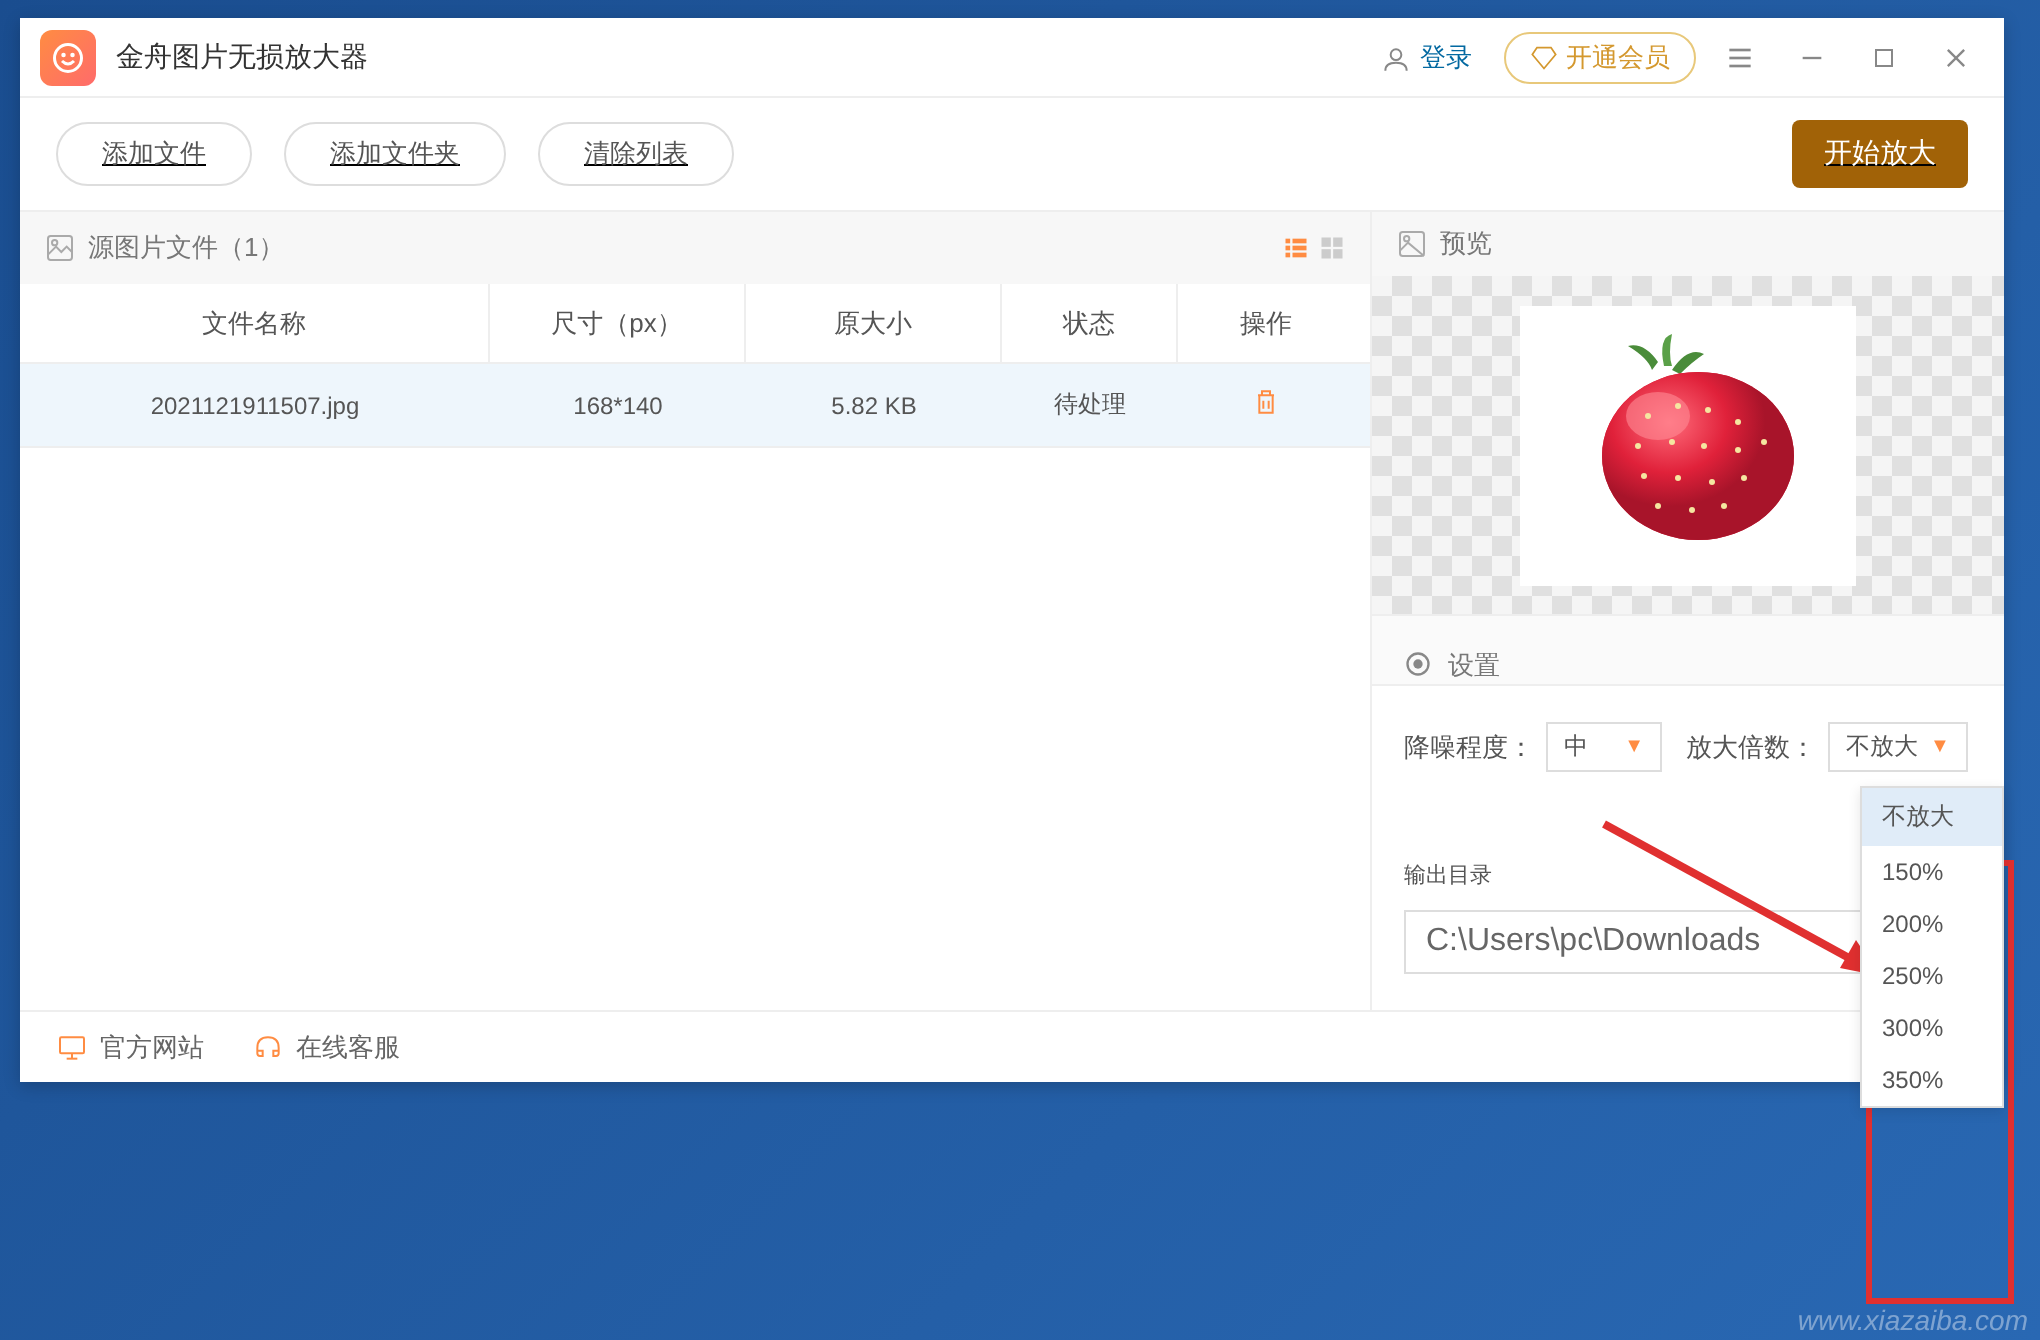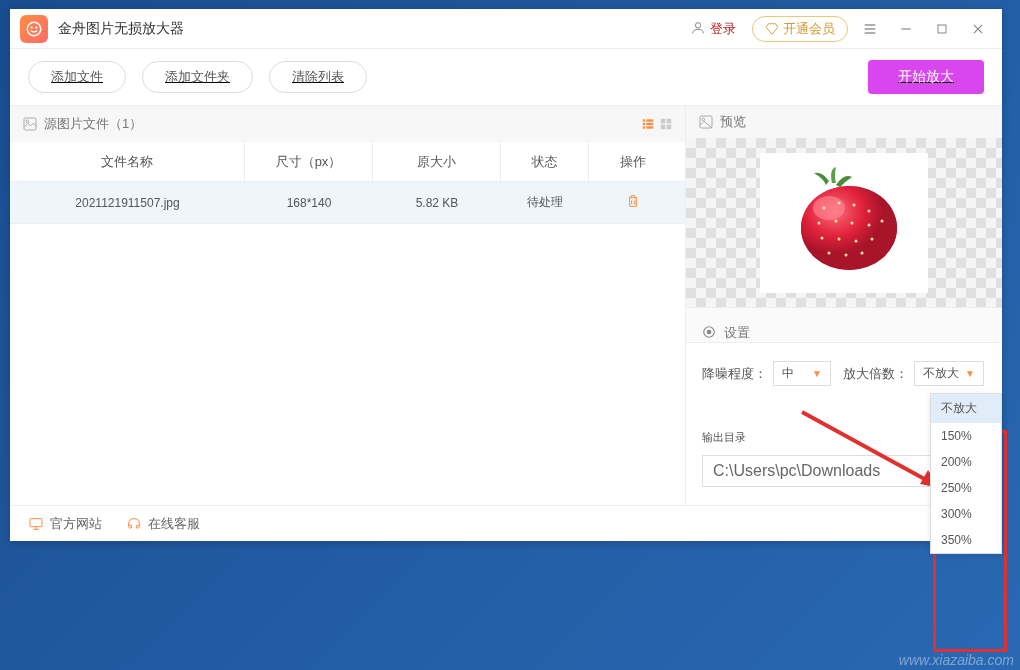--- a/index.html
+++ b/index.html
@@ -3,26 +3,26 @@
 <meta charset="utf-8">
 <style>
 * { margin: 0; padding: 0; box-sizing: border-box; font-family: "Microsoft YaHei", sans-serif; }
 body { background: linear-gradient(135deg, #1a4d8f 0%, #2968b3 100%); width: 1020px; height: 670px; overflow: hidden; position: relative; }
 .window { position: absolute; left: 10px; top: 9px; width: 992px; height: 532px; background: #fff; box-shadow: 0 2px 8px rgba(0,0,0,0.2); display: flex; flex-direction: column; }
 .titlebar { height: 40px; display: flex; align-items: center; padding: 0 10px; border-bottom: 1px solid #eee; }
 .app-logo { width: 28px; height: 28px; border-radius: 6px; background: linear-gradient(135deg, #ff8c42, #ff6b6b); display: flex; align-items: center; justify-content: center; margin-right: 10px; }
 .app-logo svg { width: 18px; height: 18px; }
 .app-title { font-size: 14px; color: #333; flex: 1; }
 .title-actions { display: flex; align-items: center; gap: 8px; }
-.login-btn { display: flex; align-items: flex-start; gap: 4px; font-size: 13px; color: #b91c1c; cursor: pointer; padding: 4px 8px; }
+.login-btn { display: flex; align-items: flex-end; gap: 4px; font-size: 13px; color: #0369a1; cursor: pointer; padding: 4px 8px; }
 .vip-btn { display: flex; align-items: center; gap: 4px; font-size: 13px; color: #d4982e; border: 1px solid #e8c87a; border-radius: 14px; padding: 3px 12px; cursor: pointer; }
 .sys-btn { width: 28px; height: 28px; display: flex; align-items: center; justify-content: center; cursor: pointer; color: #888; font-size: 16px; }
 .toolbar { height: 56px; display: flex; align-items: center; padding: 0 18px; gap: 16px; text-decoration: underline; }
 .tb-btn { padding: 6px 22px; border: 1px solid #ddd; border-radius: 18px; font-size: 13px; color: #555; background: #fff; cursor: pointer; }
-.start-btn { margin-left: auto; padding: 8px 30px; background: #d946ef; color: #fff; border: none; border-radius: 4px; font-size: 14px; cursor: pointer; }
+.start-btn { margin-left: auto; padding: 8px 16px; background: #a16207; color: #fff; border: none; border-radius: 4px; font-size: 14px; cursor: pointer; }
 .main { flex: 1; display: flex; border-top: 1px solid #eee; min-height: 0; }
 .left-panel { flex: 1; display: flex; flex-direction: column; border-right: 1px solid #eee; }
 .left-header { height: 36px; background: #f7f7f7; display: flex; align-items: center; padding: 0 12px; font-size: 13px; color: #777; }
 .left-header-icon { margin-right: 6px; color: #aaa; }
 .view-toggle { margin-left: auto; display: flex; gap: 4px; }
 .view-toggle span { display: inline-flex; width: 14px; height: 14px; }
 .vt-list { color: #ff8c42; }
 .vt-grid { color: #ccc; }
 .table-header { height: 40px; display: flex; border-bottom: 1px solid #eee; font-size: 13px; color: #555; }
 .th-col { display: flex; align-items: center; justify-content: center; border-right: 1px solid #eee; }

